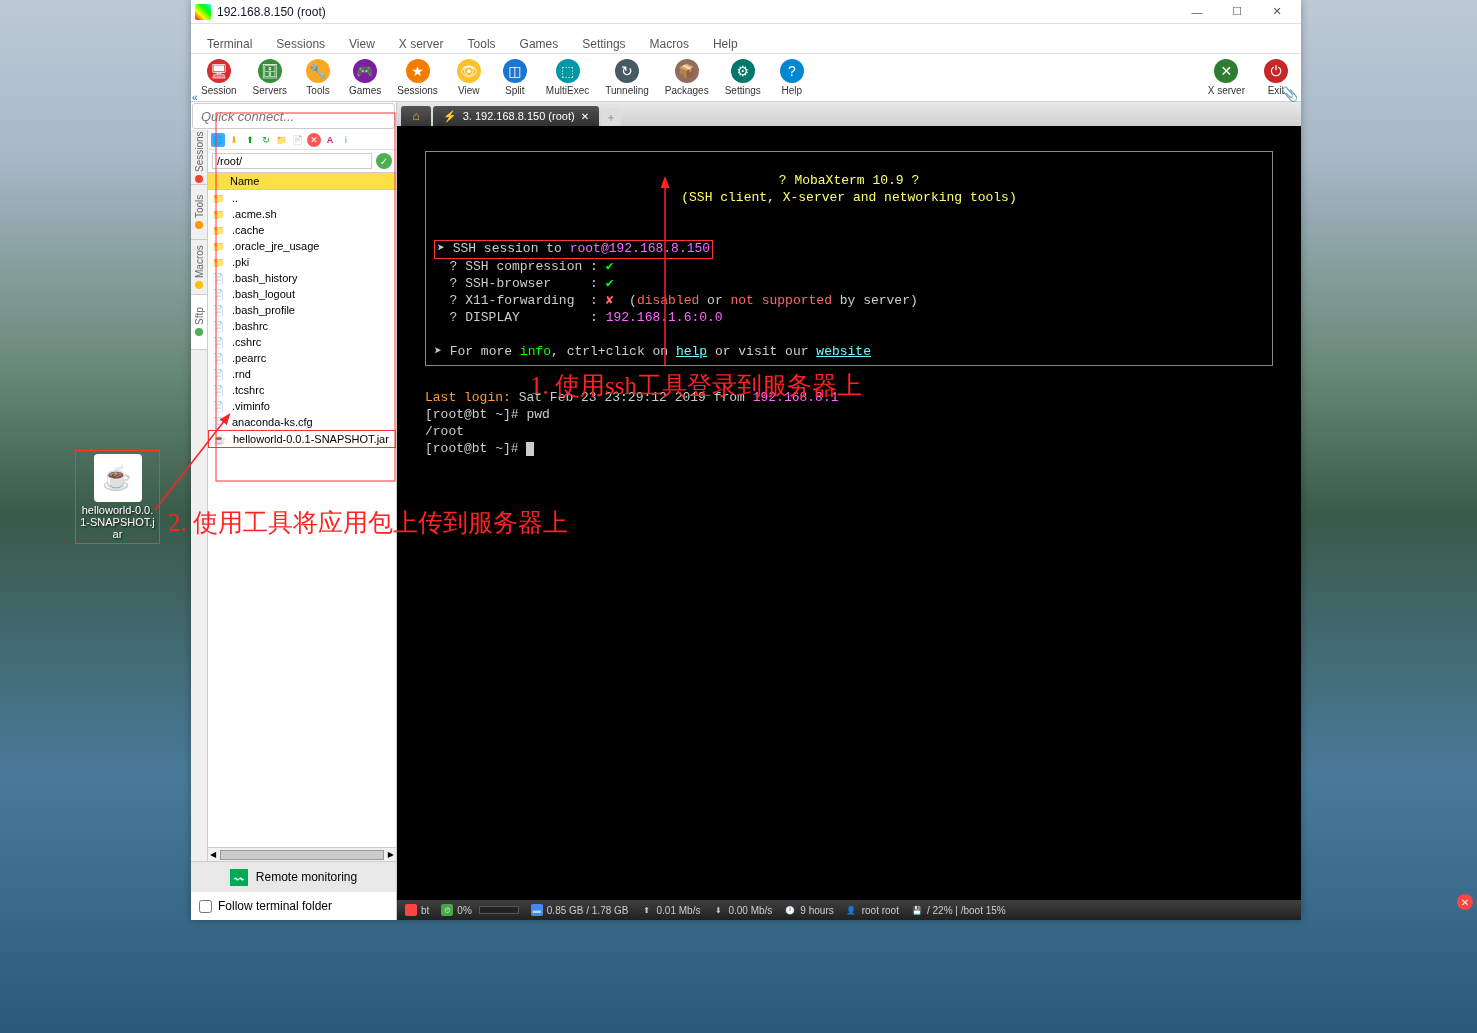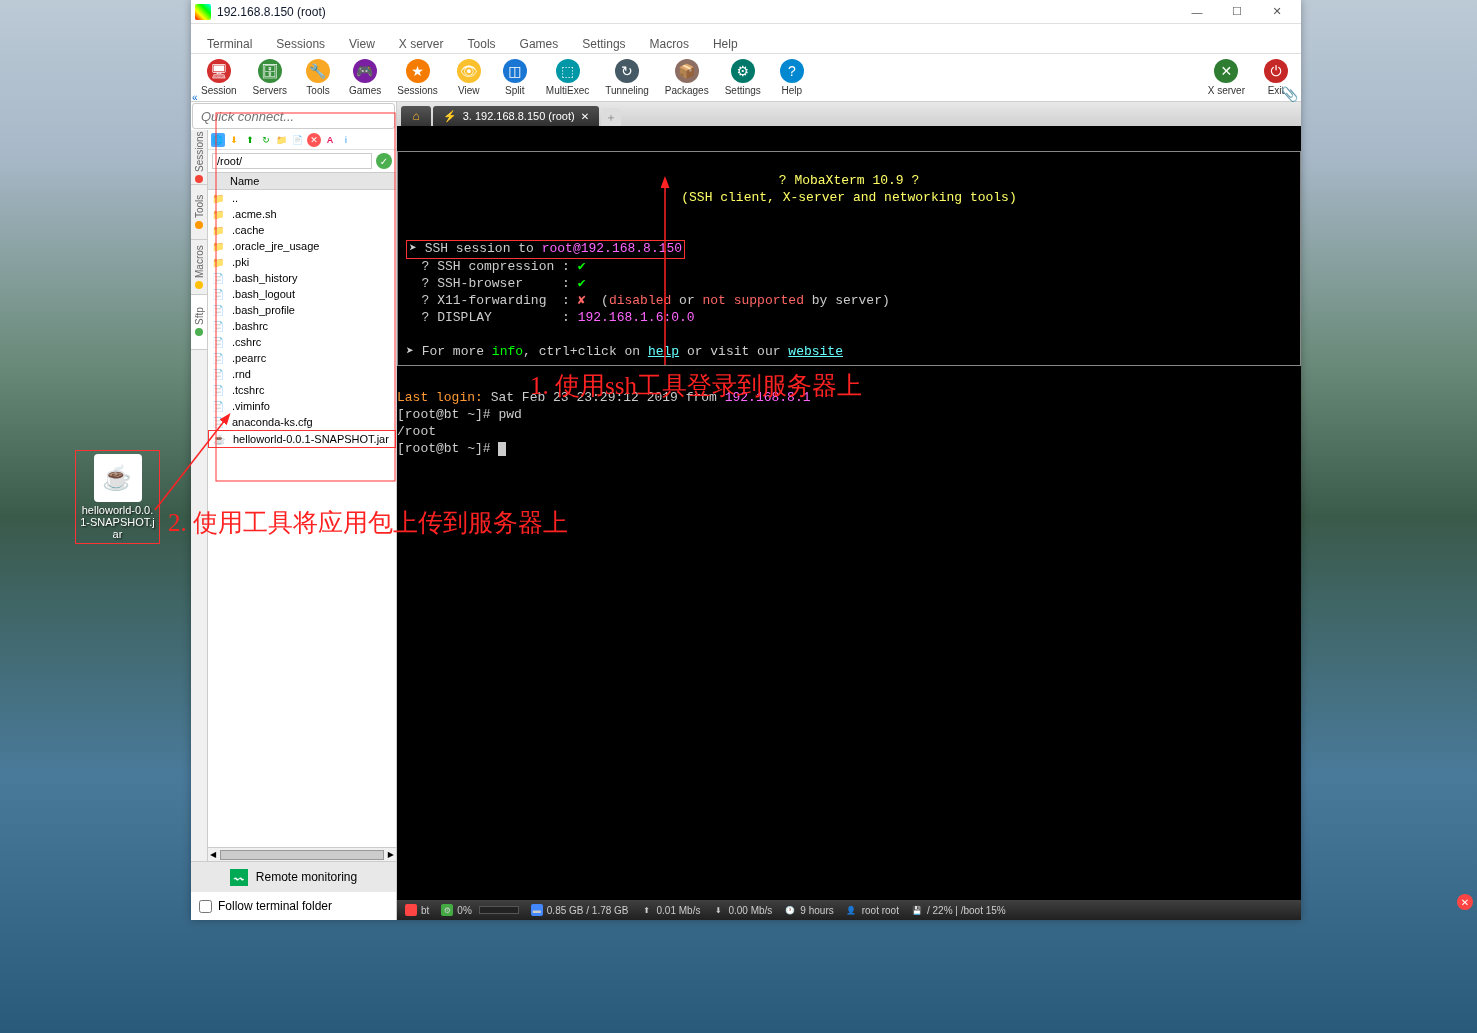--- a/index.html
+++ b/index.html
@@ -29,37 +29,37 @@
 .side-tab-strip { width: 17px; background: #f0f0f0; display: flex; flex-direction: column; border-right: 1px solid #ccc; }
 .side-tab { flex: 0 0 auto; height: 55px; writing-mode: vertical-rl; transform: rotate(180deg); display: flex; align-items: center; justify-content: center; font-size: 10px; color: #666; cursor: pointer; border-top: 1px solid #ccc; }
 .side-tab.active { background: #fff; }
 .sftp-panel { flex: 1; display: flex; flex-direction: column; }
 .sftp-toolbar { height: 20px; display: flex; align-items: center; gap: 2px; padding: 0 3px; border-bottom: 1px solid #e0e0e0; }
 .sftp-tb-icon { width: 14px; height: 14px; cursor: pointer; border-radius: 2px; display: flex; align-items: center; justify-content: center; font-size: 9px; }
 .sftp-path { height: 22px; display: flex; align-items: center; padding: 0 4px; gap: 4px; }
 .sftp-path input { flex: 1; border: 1px solid #ccc; padding: 1px 4px; font-size: 11px; }
 .sftp-path-ok { width: 16px; height: 16px; background: #4caf50; border-radius: 8px; color: #fff; font-size: 10px; display: flex; align-items: center; justify-content: center; }
 .file-list { flex: 1; overflow: auto; border-top: 1px solid #ccc; }
-.file-header { background: #e5e5e5; padding: 2px 4px; display: flex; align-items: center; border-bottom: 1px solid #ccc; font-size: 11px; }
+.file-header { background: #fde047; padding: 2px 4px; display: flex; align-items: center; border-bottom: 1px solid #ccc; font-size: 11px; }
 .file-row { display: flex; align-items: center; padding: 1px 4px; gap: 6px; font-size: 11px; cursor: pointer; }
 .file-icon { width: 14px; height: 14px; display: flex; align-items: center; justify-content: center; font-size: 10px; }
 .file-icon.folder { color: #f4b942; }
 .file-icon.file { color: #888; }
 .selected-file { border: 1px solid #ff3333; }
 .sftp-scroll { height: 14px; background: #f0f0f0; display: flex; align-items: center; border-top: 1px solid #ccc; }
 .bottom-buttons { display: flex; flex-direction: column; border-top: 1px solid #ccc; }
 .remote-monitor { height: 30px; display: flex; align-items: center; justify-content: center; gap: 8px; background: #e8e8e8; cursor: pointer; font-size: 12px; }
 .follow-terminal { height: 28px; display: flex; align-items: center; gap: 6px; padding: 0 8px; font-size: 12px; }
 .terminal-area { flex: 1; display: flex; flex-direction: column; background: #000; }
 .term-tabs { height: 24px; background: linear-gradient(#e8e8e8, #d0d0d0); display: flex; align-items: flex-end; padding-left: 4px; }
 .term-tab-home { width: 30px; height: 20px; background: linear-gradient(#555, #333); border-radius: 3px 3px 0 0; display: flex; align-items: center; justify-content: center; margin-right: 2px; cursor: pointer; }
 .term-tab { height: 20px; background: linear-gradient(#505050, #303030); color: #fff; padding: 0 10px; display: flex; align-items: center; gap: 6px; border-radius: 3px 3px 0 0; font-size: 11px; cursor: pointer; margin-right: 2px; }
 .term-tab-close { cursor: pointer; font-size: 10px; }
 .term-tab-add { width: 20px; height: 18px; background: #ddd; border-radius: 3px 3px 0 0; display: flex; align-items: center; justify-content: center; cursor: pointer; font-size: 11px; color: #888; }
-.terminal { flex: 1; background: #000; padding: 8px 0; font-family: "Consolas", "Courier New", monospace; font-size: 13px; color: #ccc; line-height: 1.3; white-space: pre; overflow: hidden; position: relative; }
+.terminal { flex: 1; background: #000; padding: 8px 28px; font-family: "Consolas", "Courier New", monospace; font-size: 13px; color: #ccc; line-height: 1.3; white-space: pre; overflow: hidden; position: relative; }
 .term-box { border: 1px solid #888; padding: 4px 8px; margin-bottom: 8px; }
 .term-green { color: #00ff00; }
 .term-yellow { color: #ffff66; }
 .term-magenta { color: #ff66ff; }
 .term-cyan { color: #66ffff; text-decoration: underline; }
 .term-red { color: #ff6666; }
 .term-orange { color: #ff9933; }
 .term-cursor { background: #ccc; width: 8px; height: 14px; display: inline-block; vertical-align: middle; }
 .ssh-highlight { border: 1px solid #ff3333; display: inline-block; padding: 0 2px; }
 .statusbar { height: 20px; background: linear-gradient(#404040, #202020); display: flex; align-items: center; gap: 12px; padding: 0 8px; font-size: 10px; color: #ccc; }

